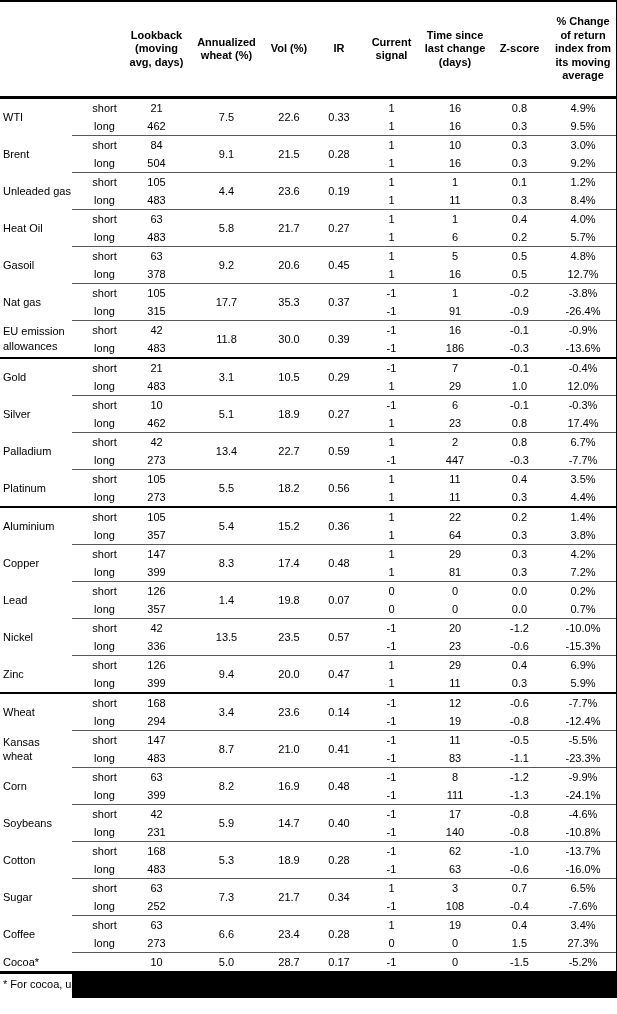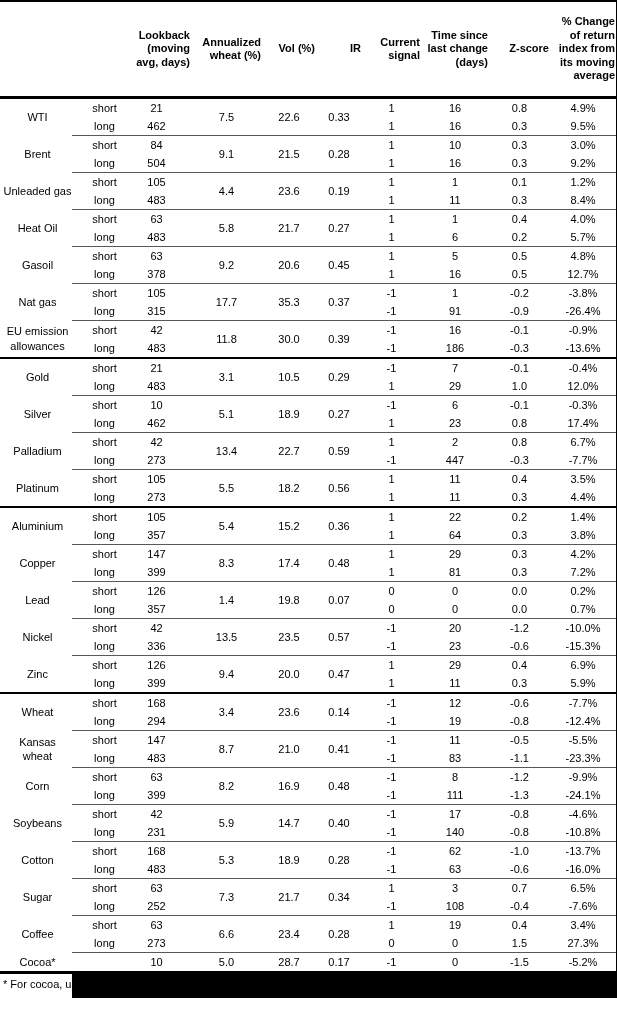--- a/index.html
+++ b/index.html
@@ -13,37 +13,37 @@
     border-top:2px solid #000;
     border-right:2px solid #000;
     border-bottom:3px solid #000;
   }
   .sig-table thead th {
     font-weight:bold;
     font-size:11px;
     line-height:1.22;
     height:94px;
     padding:0 1px;
-    text-align:right;
+    text-align:center;
     vertical-align:middle;
     border-bottom:3px solid #000;
     background:#fff;
   }
   .sig-table tbody td {
     font-size:11px;
     line-height:1.1;
     height:18px;
     padding:0;
     text-align:center;
     vertical-align:middle;
     white-space:nowrap;
     overflow:hidden;
   }
   .sig-table td.name {
-    text-align:center;
+    text-align:left;
     padding-left:3px;
     white-space:normal;
     line-height:1.3;
   }
   .sig-table td.horizon { text-align:center; padding-left:15px; }
 
   
   .sig-table tr.c-first td { border-top:1px solid #595959; }
   .sig-table tr.c-first td.name { border-top:none; }
   

